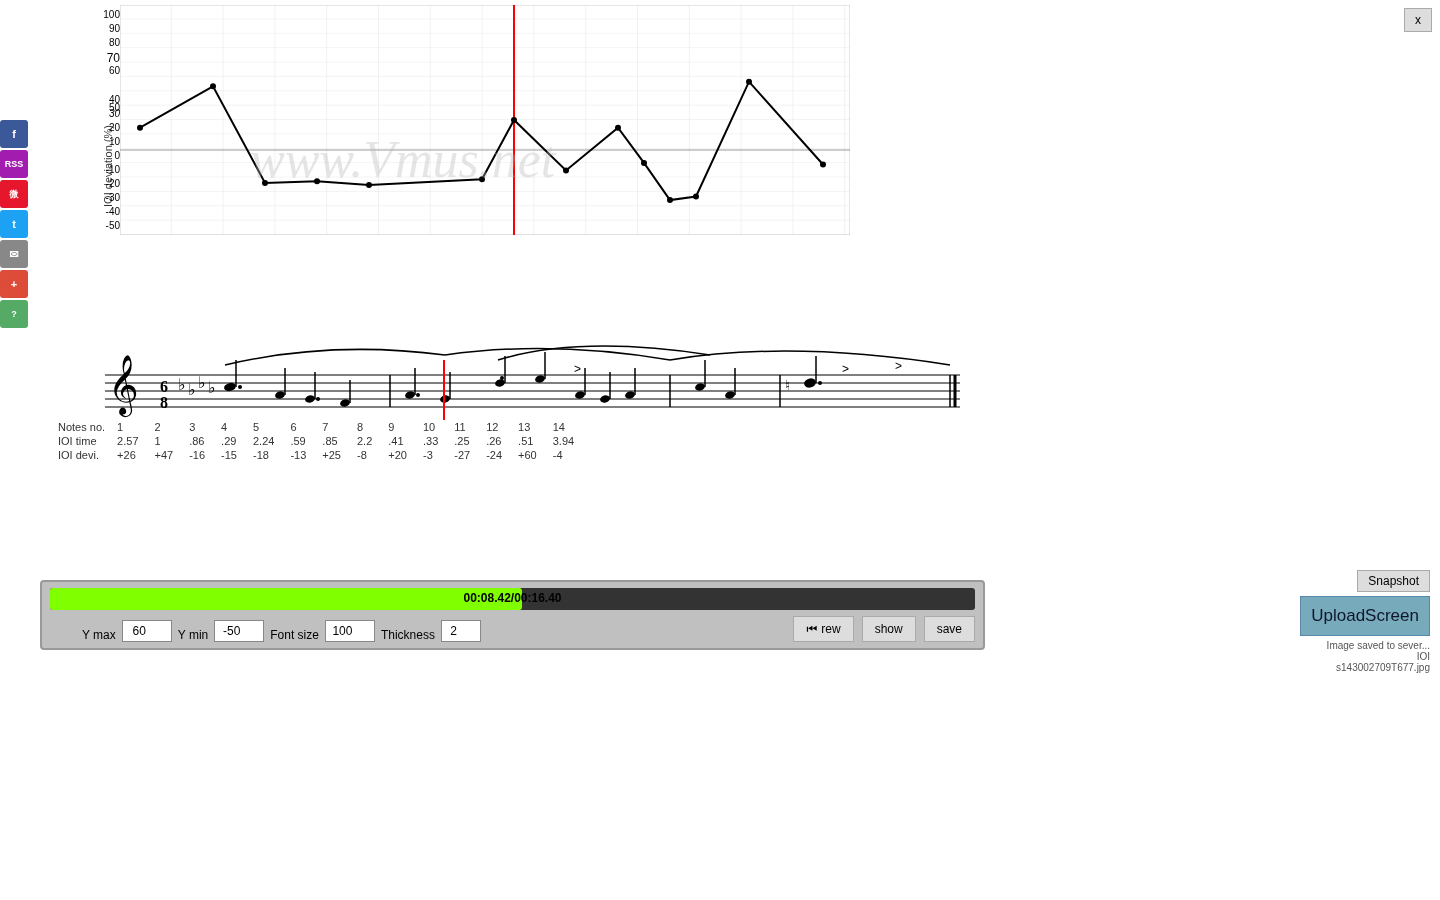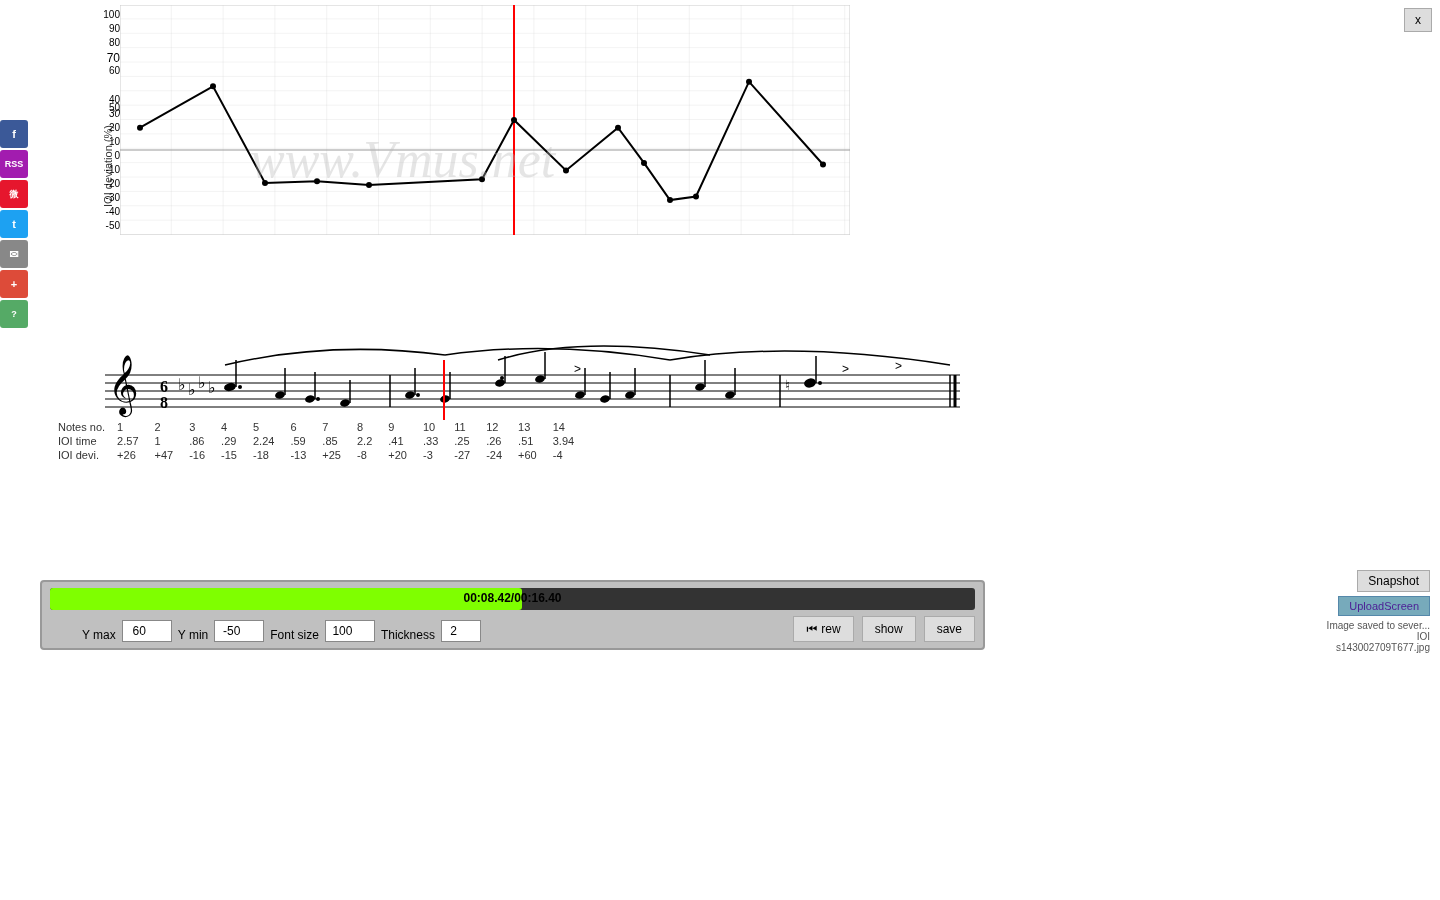--- a/index.html
+++ b/index.html
@@ -75,24 +75,24 @@
       background: #ddd;
       border: 1px solid #aaa;
       padding: 3px 10px;
       cursor: pointer;
       font-size: 12px;
     }
 
     .upload-btn {
       background: #7ab;
       border: 1px solid #58a;
-      padding: 3px 10px;
-      cursor: pointer;
-      font-size: 11px;
-      color: #4c1d95;
+      padding: 9px 10px;
+      cursor: pointer;
+      font-size: 17px;
+      color: #0f172a;
     }
 
     
     .watermark {
       position: absolute;
       left: 250px;
       top: 130px;
       font-size: 52px;
       color: rgba(180,180,180,0.35);
       font-style: italic;

